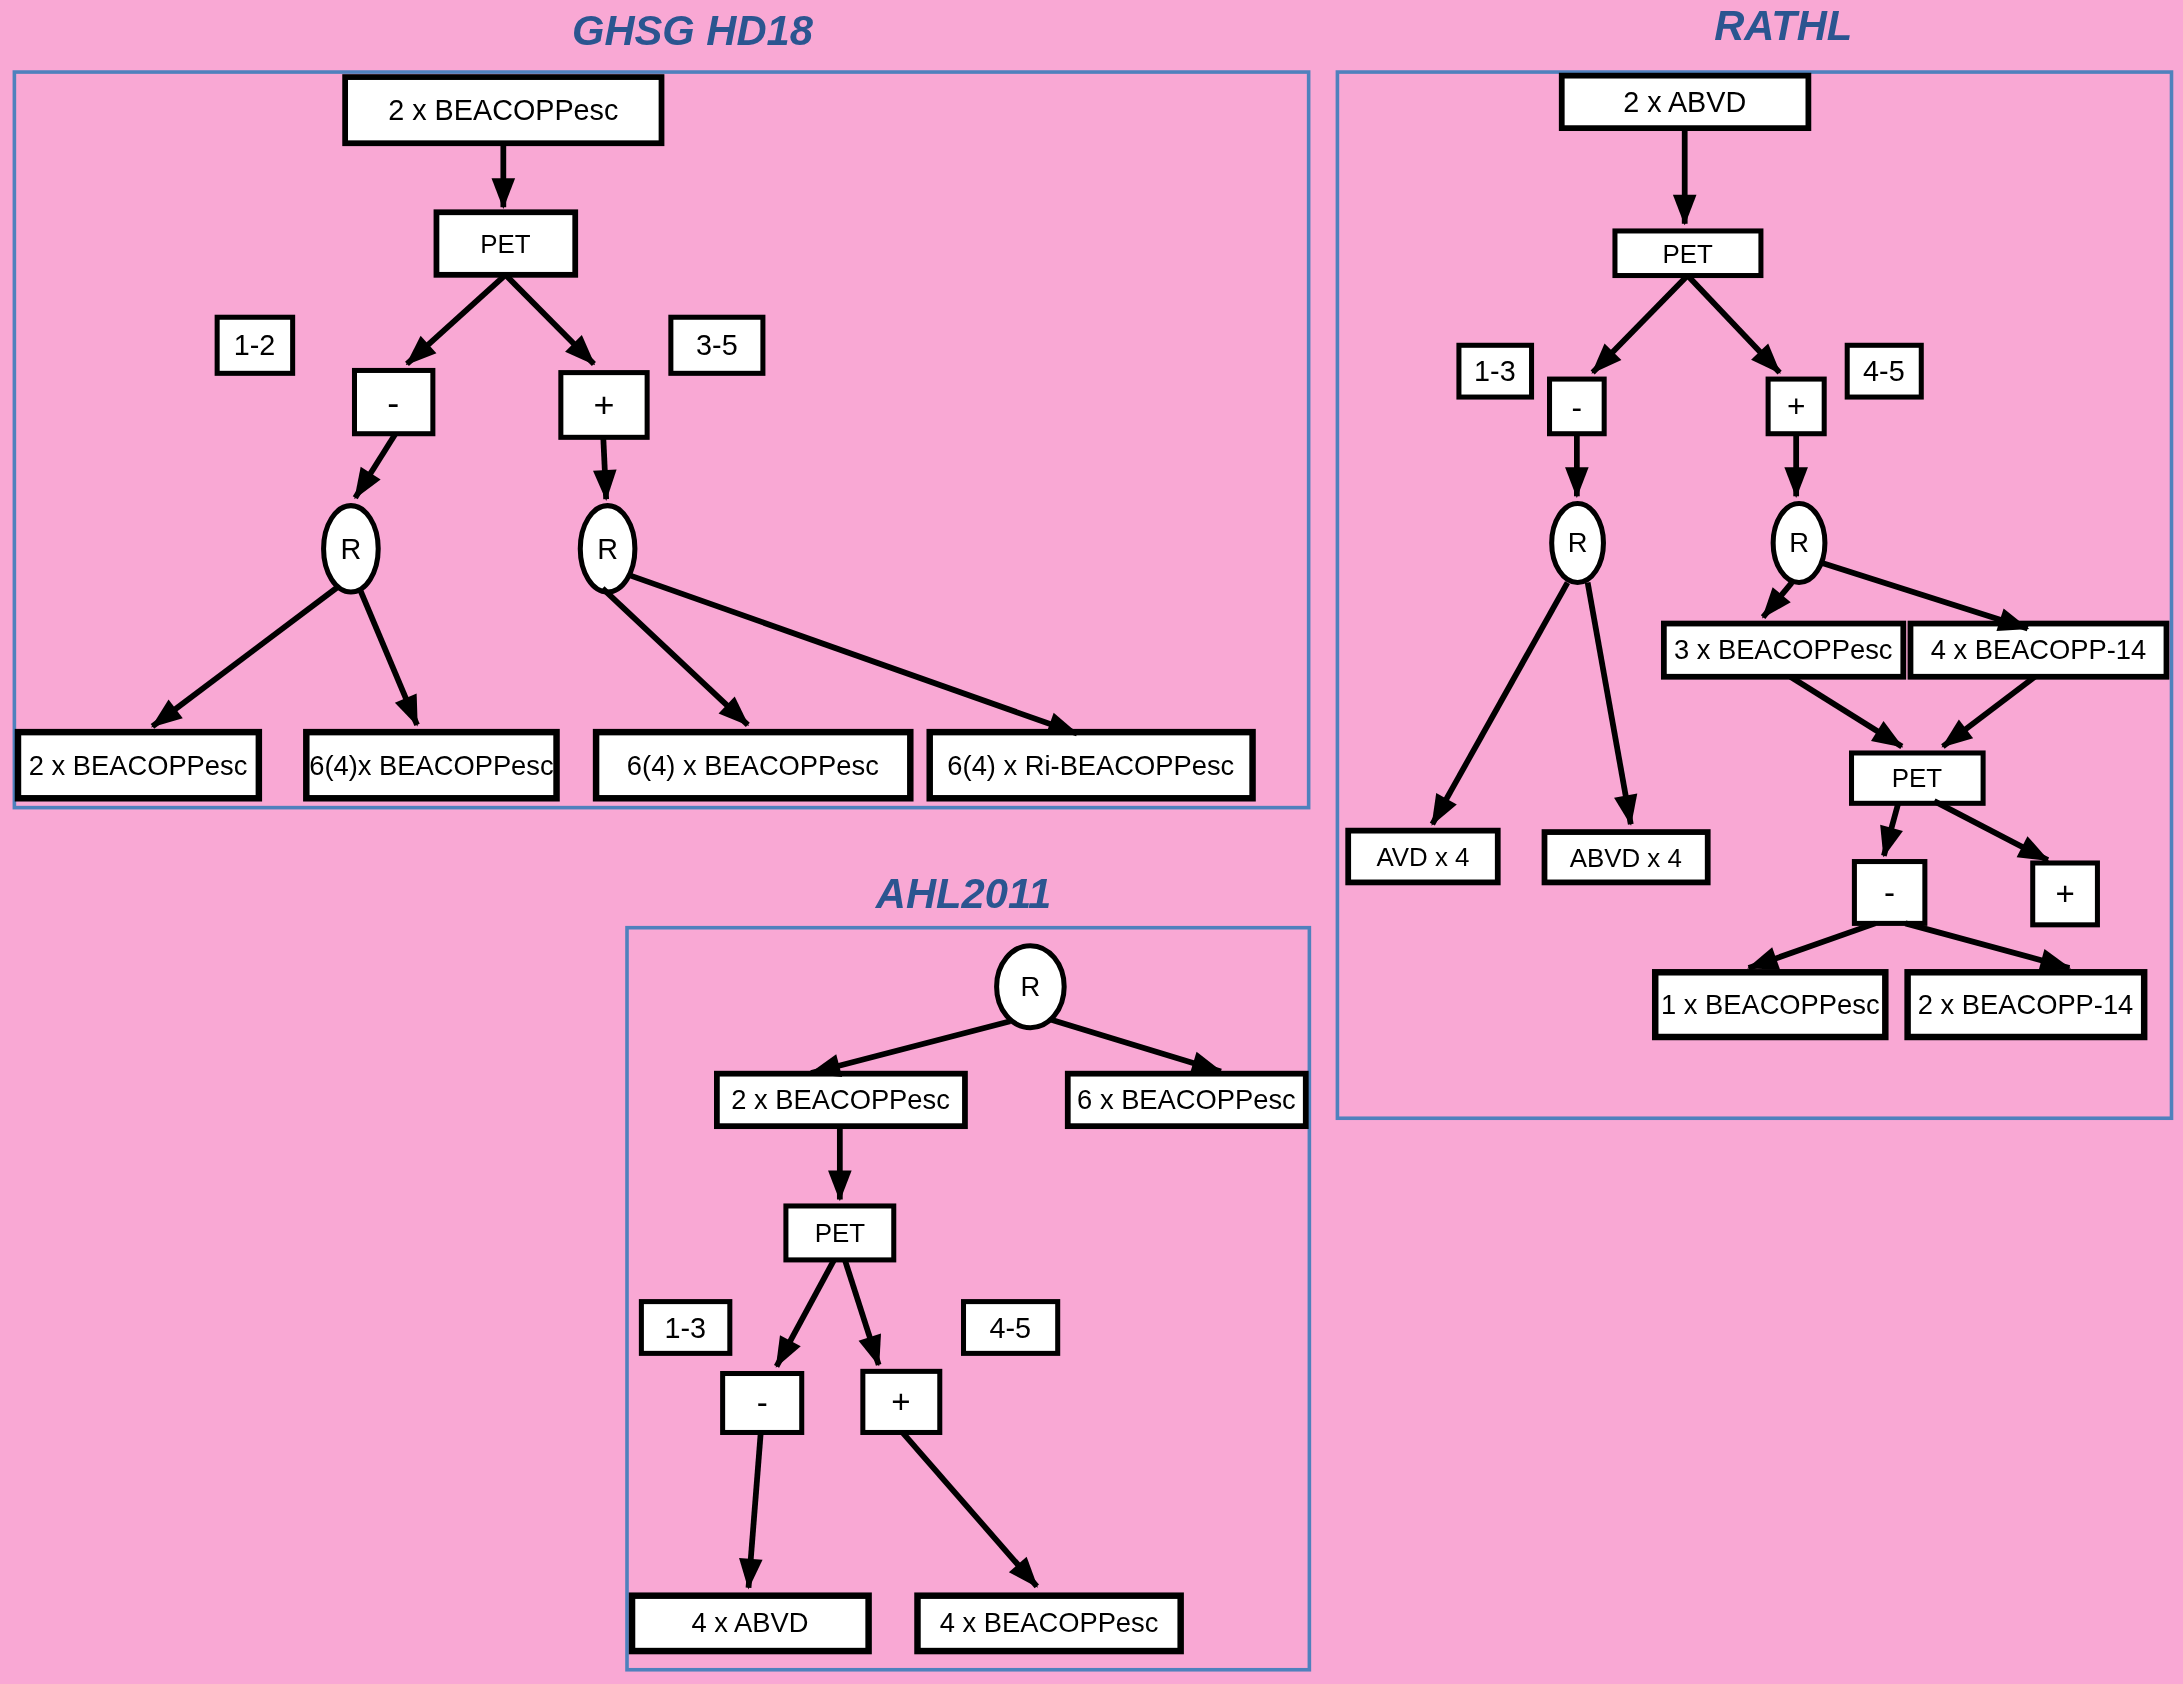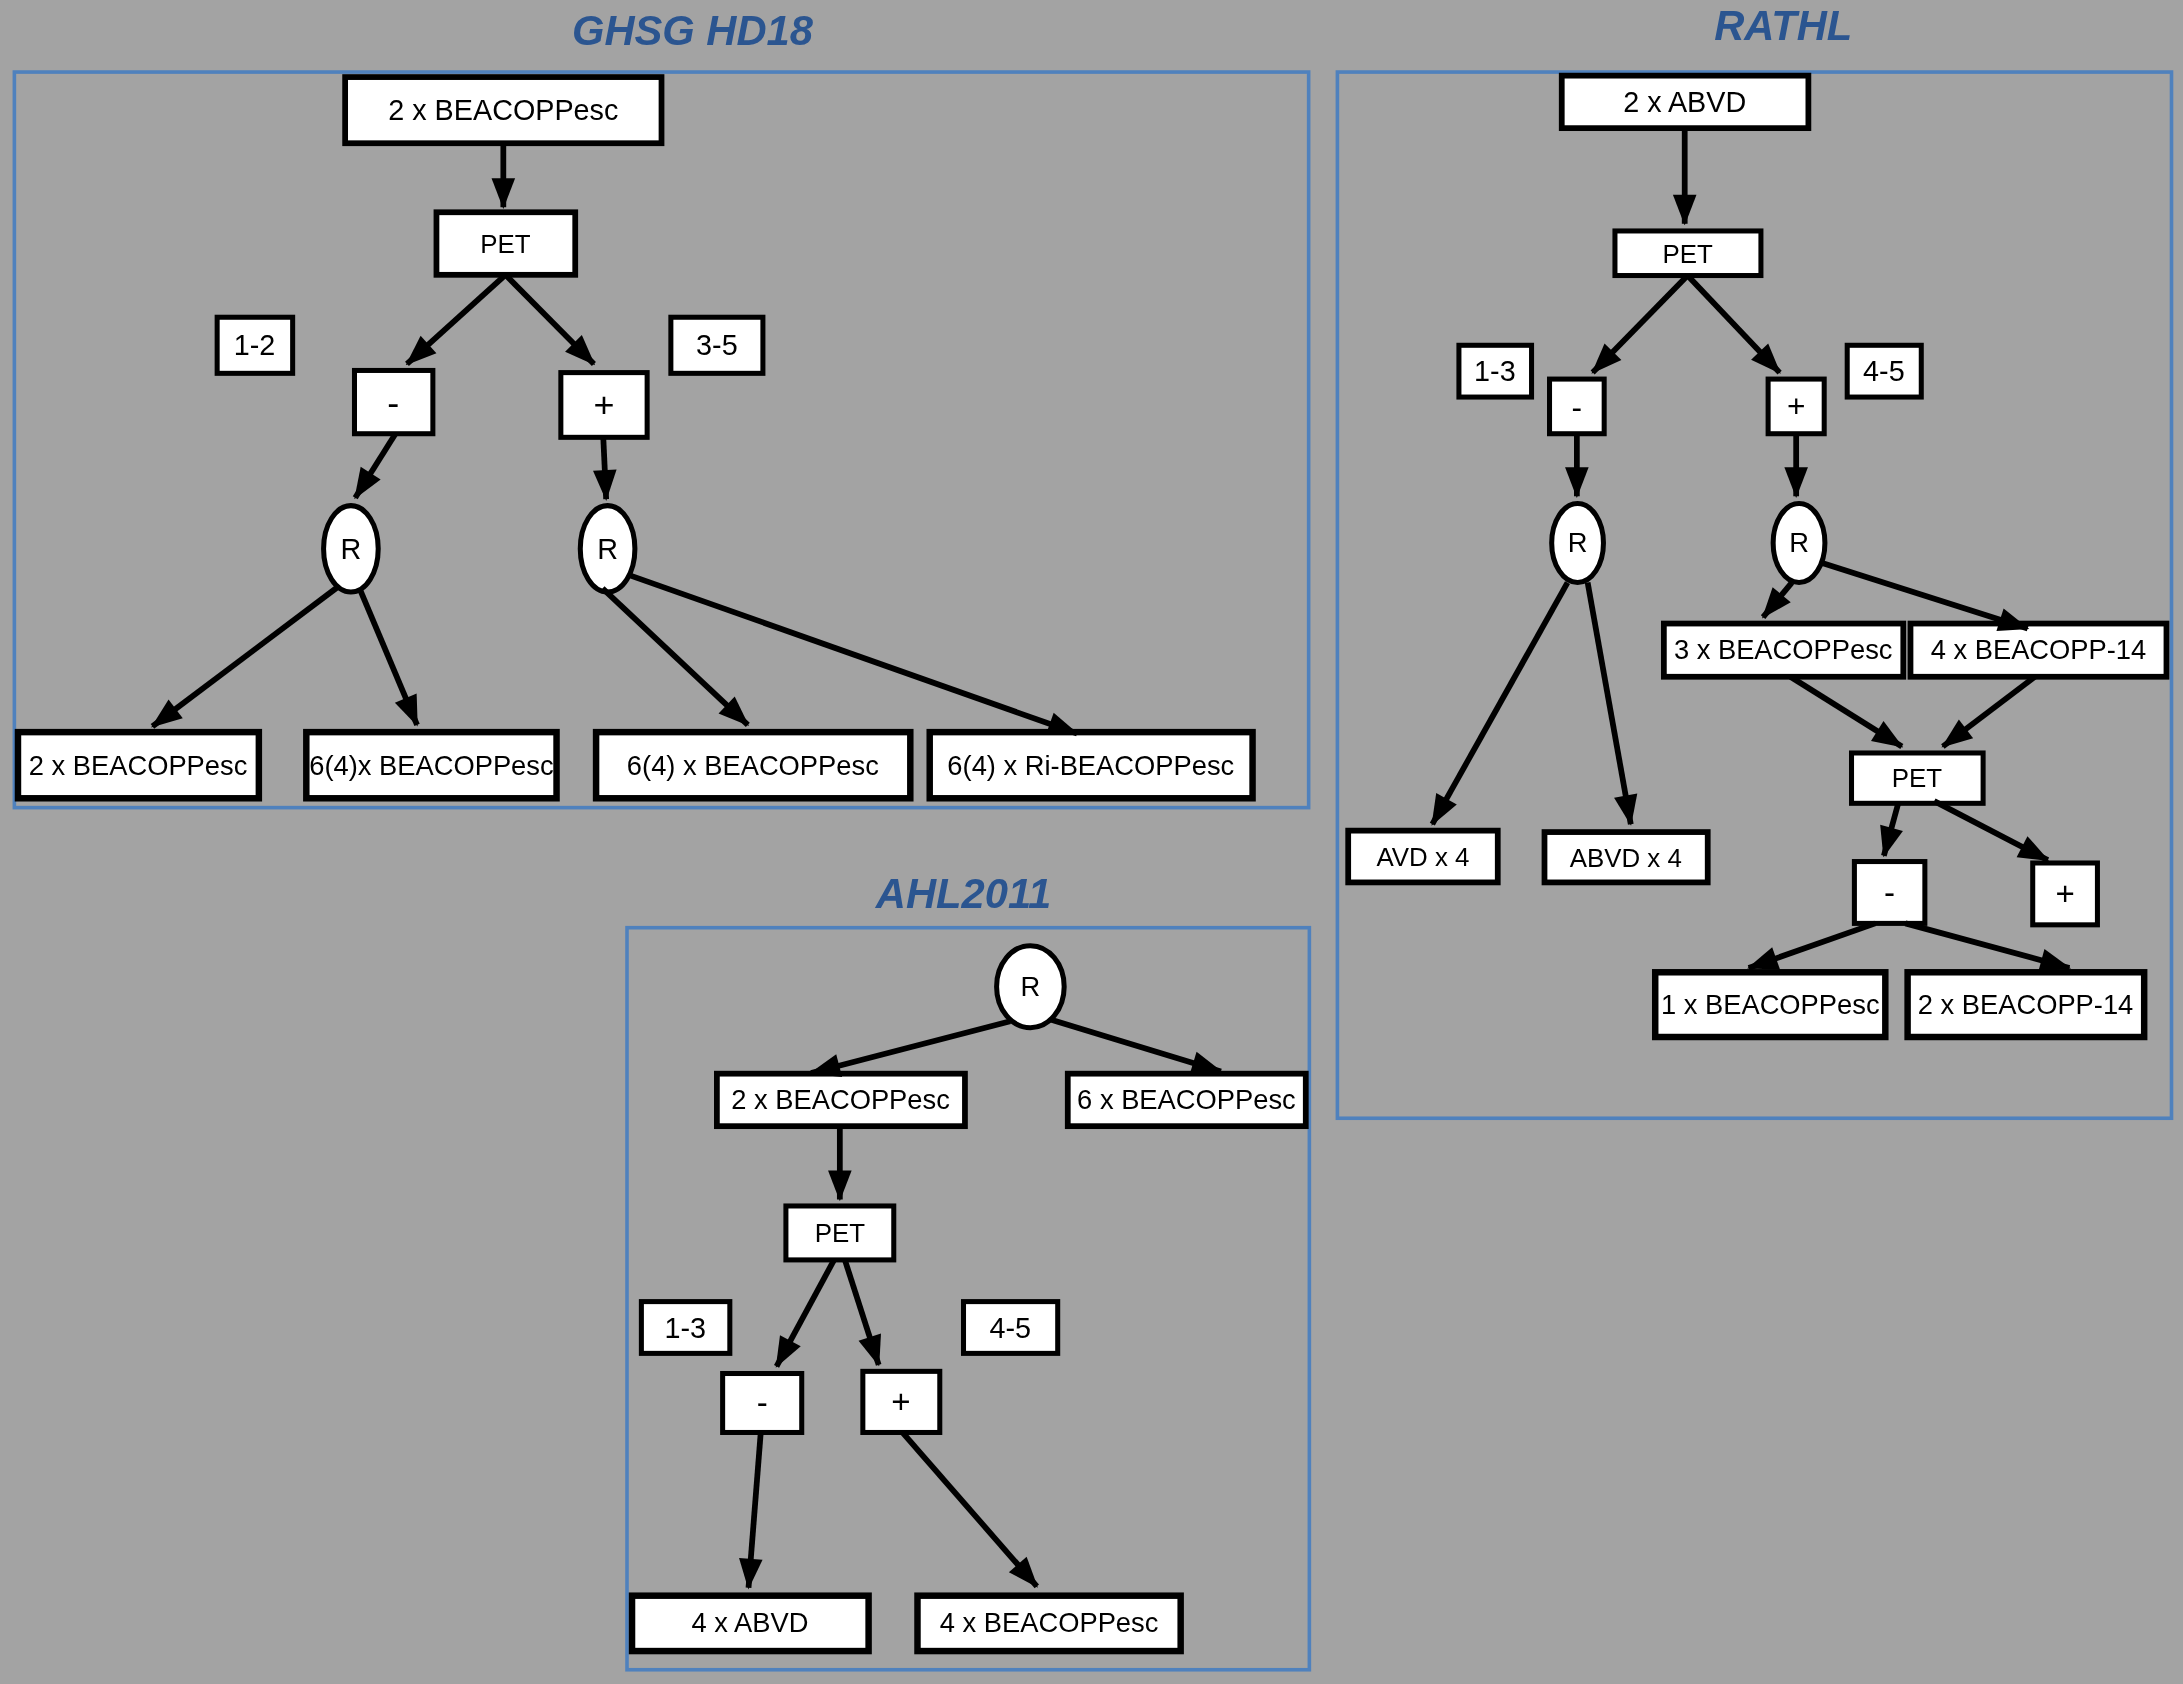--- a/index.html
+++ b/index.html
@@ -1,16 +1,16 @@
 <!DOCTYPE html>
 <html style="font-size:11.5px"><head>
 <meta charset="utf-8">
 <style>
   html,body{margin:0;padding:0;background:#ffffff;}
-  .stage{position:relative;width:2183px;height:1685px;background:#a3a3a3;overflow:hidden;}
+  .stage{position:relative;width:2183px;height:1685px;background:#f9a8d4;overflow:hidden;}
   svg{display:block;}
   .panel{fill:none;stroke:#4f81bd;stroke-width:5;}
   .box{fill:#ffffff;stroke:#000000;}
   .bw7{stroke-width:7;}
   .bw8{stroke-width:8;}
   .bw9{stroke-width:9;}
   .oval{fill:#ffffff;stroke:#000000;stroke-width:7;}
   .arrow{stroke:#000000;stroke-width:8;fill:none;marker-end:url(#ah);}
   text{font-family:"Liberation Sans","DejaVu Sans",sans-serif;fill:#000000;text-anchor:middle;}
   .title{font-size:58px;font-style:italic;font-weight:bold;fill:#2b5590;}

